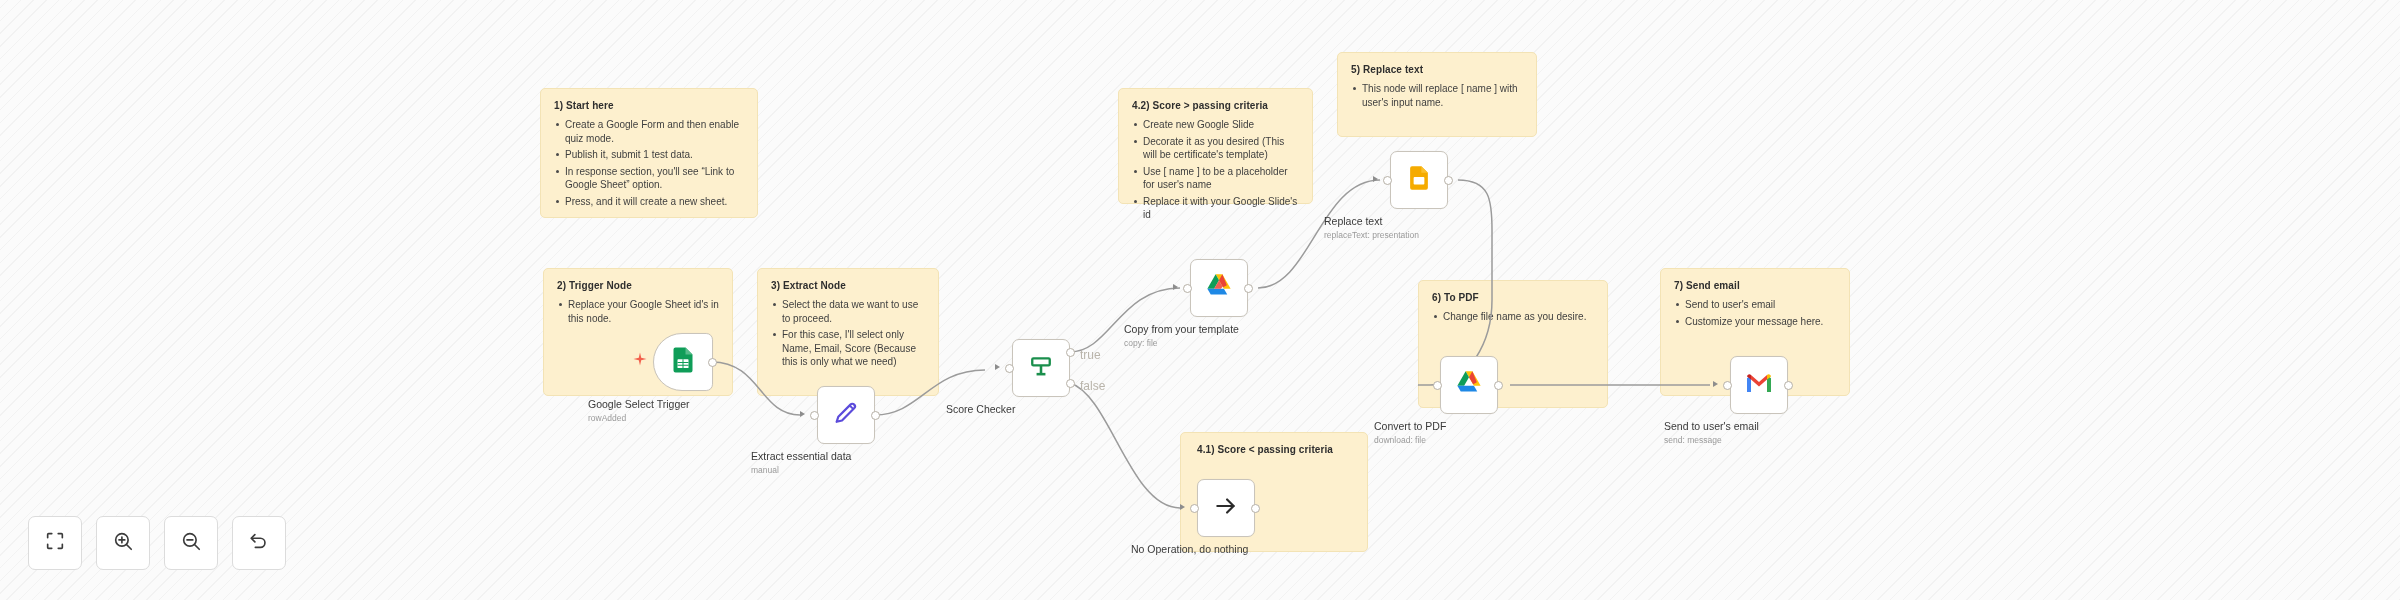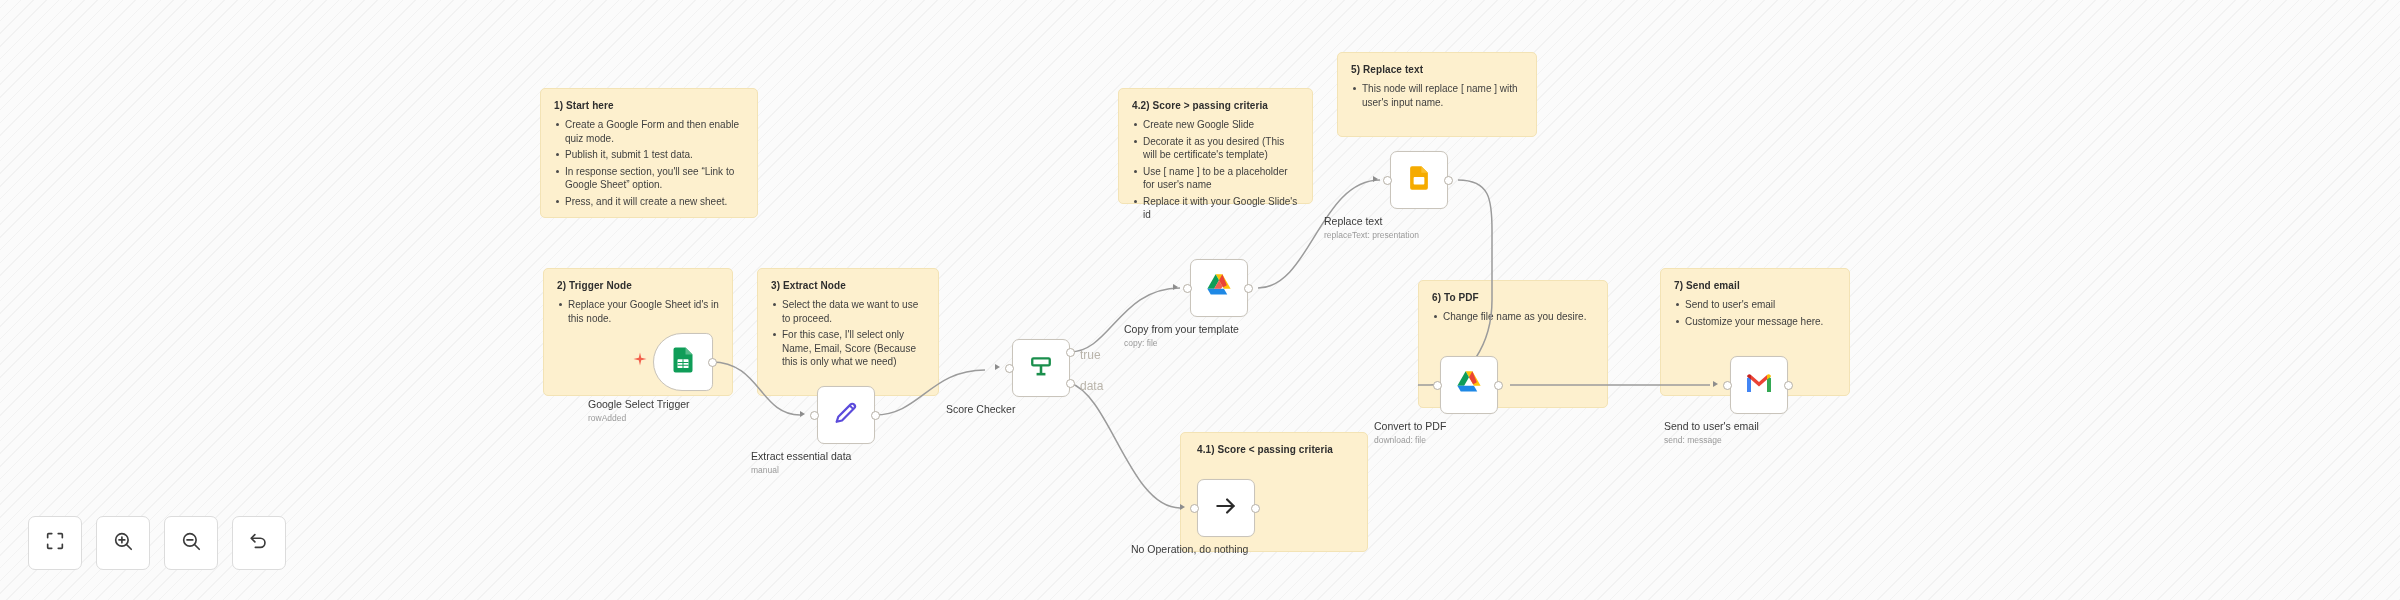--- a/index.html
+++ b/index.html
@@ -275,21 +275,21 @@
         <path d="M12 11.5 V19" stroke="#1a8f4c" stroke-width="2.2"></path>
         <path d="M8.2 19 H15.8" stroke="#1a8f4c" stroke-width="2.2"></path>
       </svg>
     </span>
   </div>
   <div class="port" style="left:1005px; top:364px;"></div>
   <div class="arrow-head" style="left:995px; top:364px;"></div>
   <div class="port" style="left:1066px; top:348px;"></div>
   <div class="port-label" style="left:1080px; top:348px;">true</div>
   <div class="port" style="left:1066px; top:379px;"></div>
-  <div class="port-label" style="left:1080px; top:379px;">data</div>
+  <div class="port-label" style="left:1080px; top:379px;">false</div>
   <div class="node-label" style="left:946px; top:403px;">
     <span>Score Checker</span>
     <span class="sub"></span>
   </div>
 
   <div class="node" style="left:1190px; top:259px;">
     <span>
       <svg width="30" height="30" viewBox="0 0 24 24">
         <path d="M9.3 2.6 h5.4 l6.6 11.5 h-5.4 Z" fill="#ffc107"></path>
         <path d="M9.3 2.6 L2.7 14.1 l2.7 4.7 L12 7.3 Z" fill="#1e88e5" opacity="0"></path>

